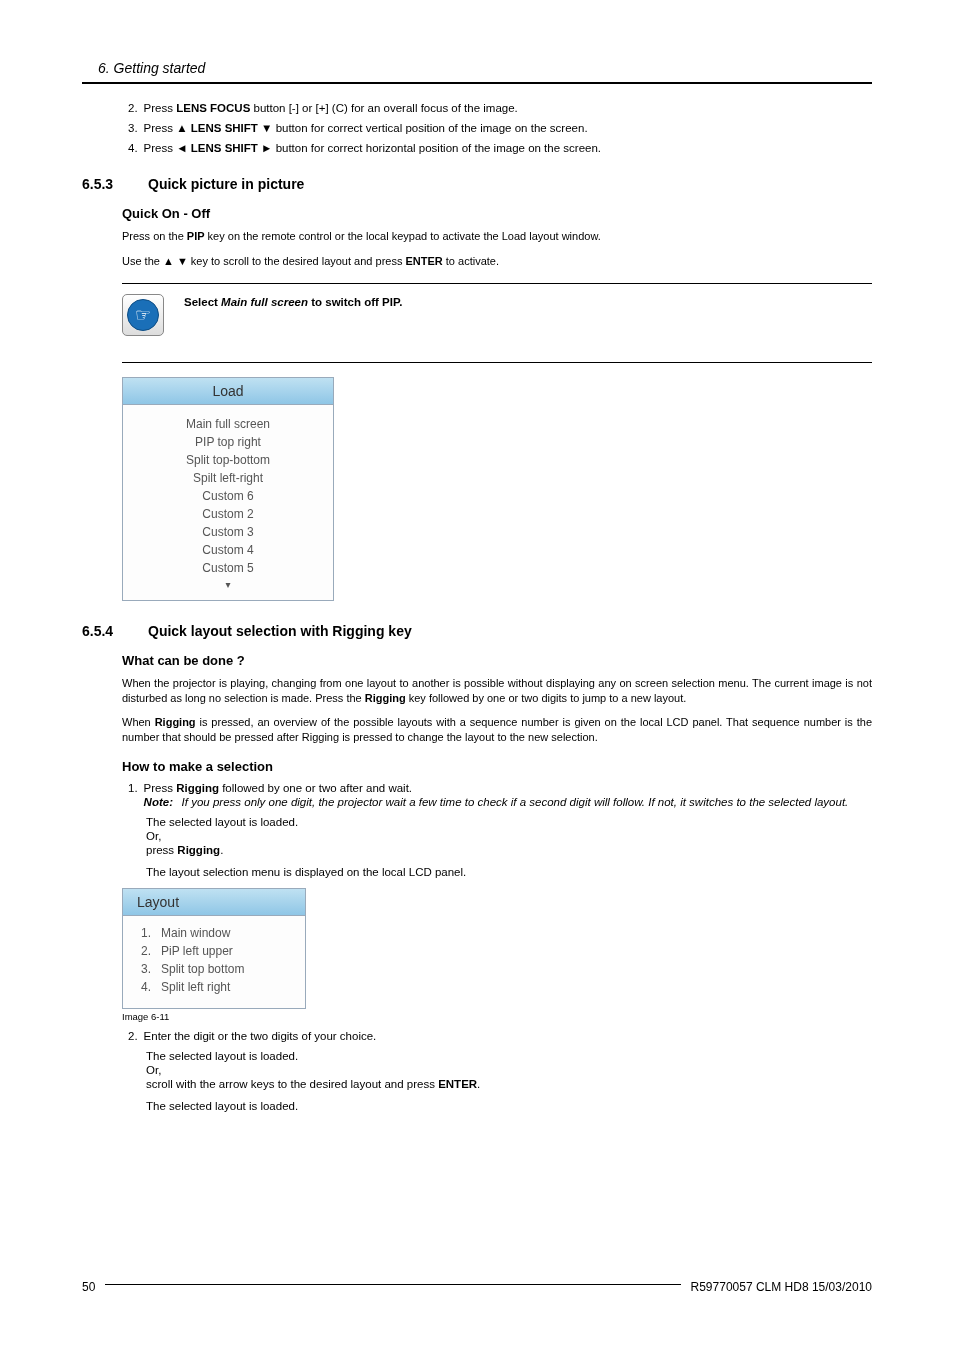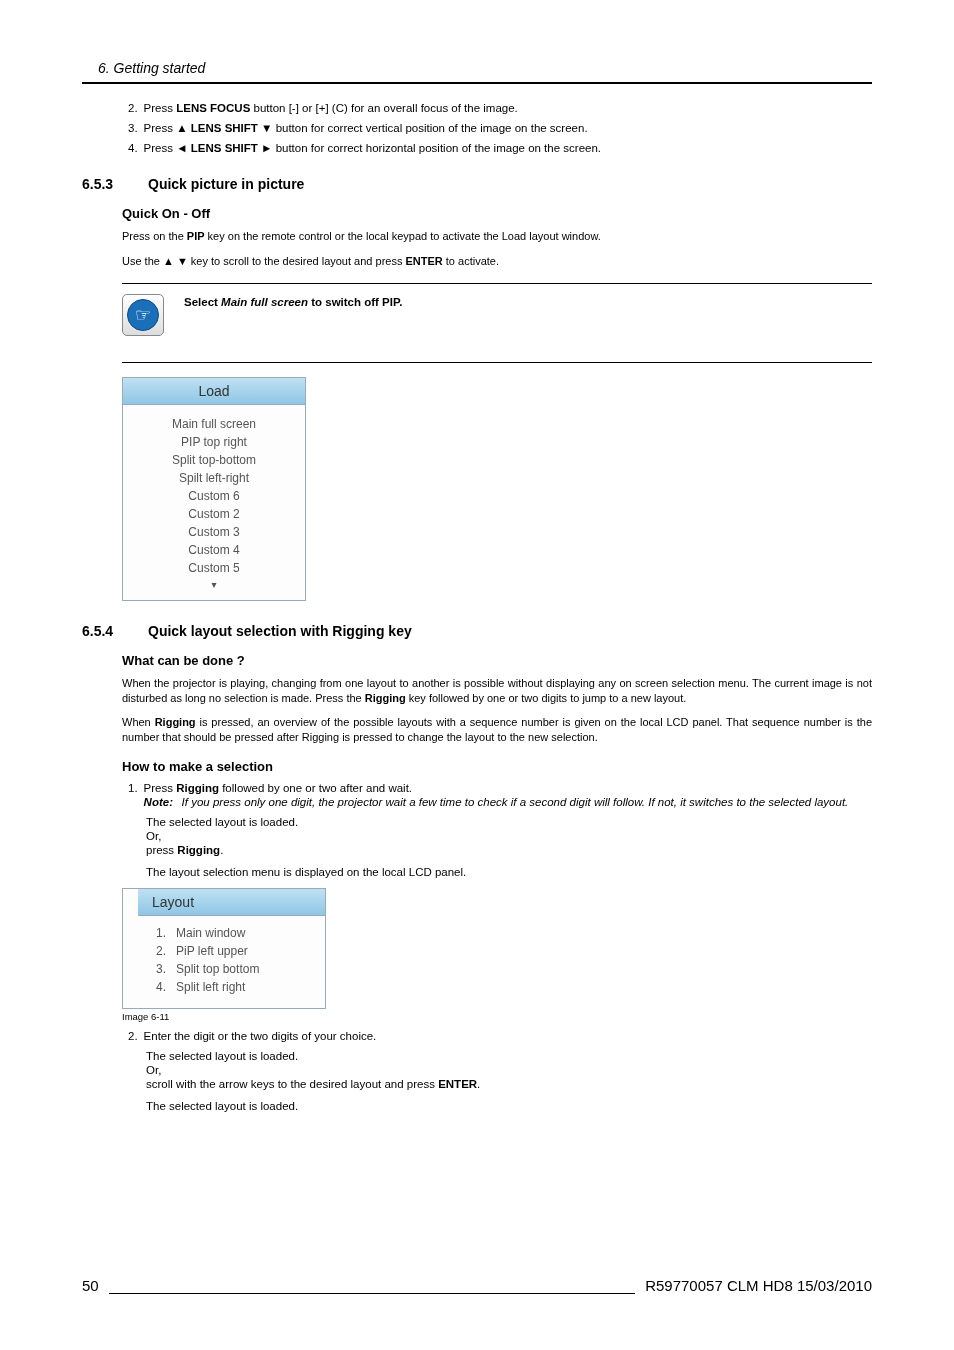--- a/index.html
+++ b/index.html
@@ -102,29 +102,29 @@
     color:#fff; font-size:18px; line-height:1;
   }
   .note-text {
     font-weight: bold;
     font-size: 11.5px;
     padding-top: 2px;
   }
   .note-text .mfs { font-style: italic; }
   .menu-img {
     margin-left: 40px;
-    width: 184px;
+    width: 212px;
     border: 1px solid #9ab;
     font-family: Arial, sans-serif;
     font-size: 12px;
     color:#444;
     box-shadow: 0 0 0 0 #000;
     background:#fdfdfd;
   }
-  .menu-img.layout-box { width: 204px; padding-left: 15px; }
+  .menu-img.layout-box { width: 184px; }
   .menu-header {
     background: linear-gradient(#bfe1f2,#8fc6e6);
     text-align: center;
     padding: 5px 0;
     font-size: 14px;
     color:#333;
     border-bottom:1px solid #9ab;
   }
   .menu-header.left { text-align:left; padding-left:14px; }
   .menu-body {
@@ -154,23 +154,23 @@
   }
   .step-note .label { font-weight:bold; font-style:italic; }
   .substep { margin-left:24px; margin-top:6px; font-size:11.5px; }
   .footer {
     position:absolute;
     bottom: 56px;
     left: 82px; right: 82px;
   }
   .footer-line {
     display:flex;
-    align-items:flex-end;
+    align-items:flex-start;
     gap: 10px;
-    font-size: 15px;
+    font-size: 12px;
   }
   .footer-line .pg { flex-shrink:0; }
   .footer-line .ln { flex:1; border-top:1px solid #000; height:0; margin-top:4px;}
   .footer-line .doc { flex-shrink:0; }
 </style>
 </head>
 <body>
 
 <div class="page">
 

